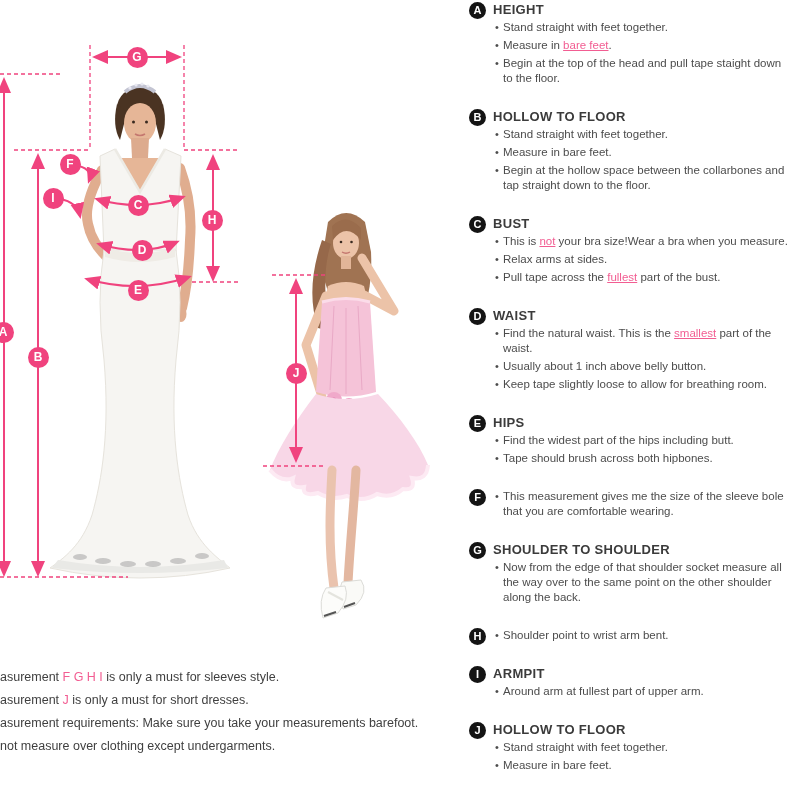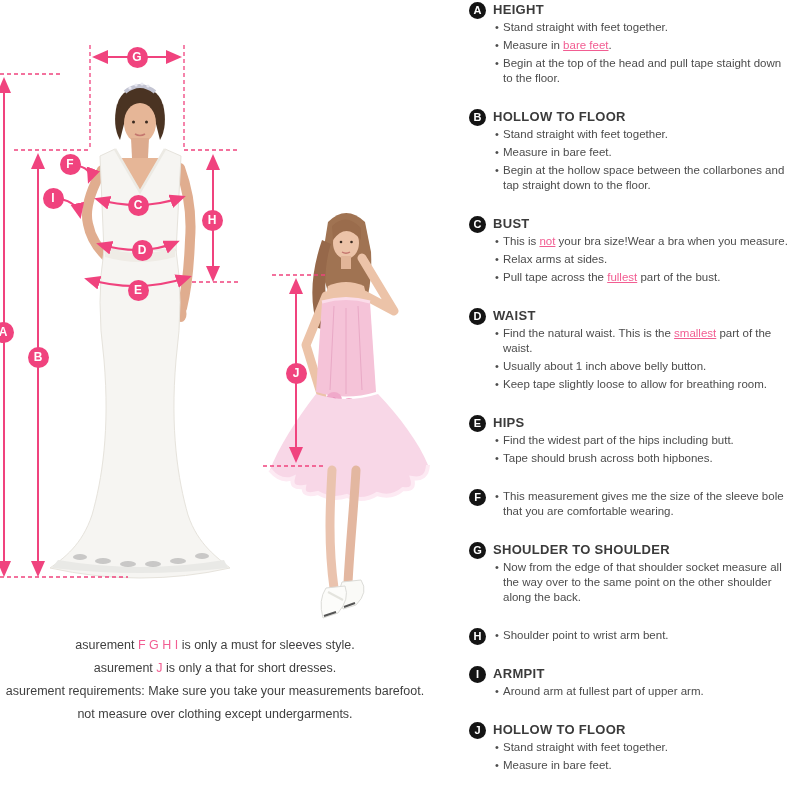--- a/index.html
+++ b/index.html
@@ -31,21 +31,21 @@
     display:flex;align-items:center;justify-content:center;margin-top:0;line-height:1;
   }
   .sec-body{margin-left:7px;width:300px;}
   .sec-title{font-size:13px;font-weight:bold;color:var(--title);letter-spacing:.3px;margin-bottom:3px;}
   .bullets{list-style:none;margin:0;padding:0 0 0 2px;}
   .bullets li{display:flex;font-size:11.5px;color:var(--body);line-height:15px;margin-bottom:3px;}
   .dot{flex:0 0 8px;font-size:11px;}
   .txt{flex:1;}
   .pk{color:var(--pink-text);text-decoration:underline;}
   
-  .notes{position:absolute;left:0;top:634px;width:430px;text-align:center;}
+  .notes{position:absolute;left:0;top:666px;width:430px;}
   .note-line{font-size:12.5px;color:#3f3f3f;line-height:23px;white-space:nowrap;}
   .pk-b{color:var(--pink-text);}
 </style>
 </head>
 <body>
 
 <div class="canvas">
 
   <svg width="800" height="800" viewBox="0 0 800 800">
     <defs>
@@ -339,17 +339,17 @@
               <span class="dot">•</span>
               <span class="txt"><span>Measure in bare feet.</span></span>
             </li>
           </ul>
     </div>
   </div>
 </div>
 
   <div class="notes">
       <div class="note-line"><span>asurement </span><span class="pk-b">F G H I</span><span> is only a must for sleeves style.</span></div>
-      <div class="note-line"><span>asurement </span><span class="pk-b">J</span><span> is only a that for short dresses.</span></div>
+      <div class="note-line"><span>asurement </span><span class="pk-b">J</span><span> is only a must for short dresses.</span></div>
       <div class="note-line"><span>asurement requirements: Make sure you take your measurements barefoot.</span></div>
       <div class="note-line"><span>not measure over clothing except undergarments.</span></div>
     </div>
 </div>
 
 </body></html>

